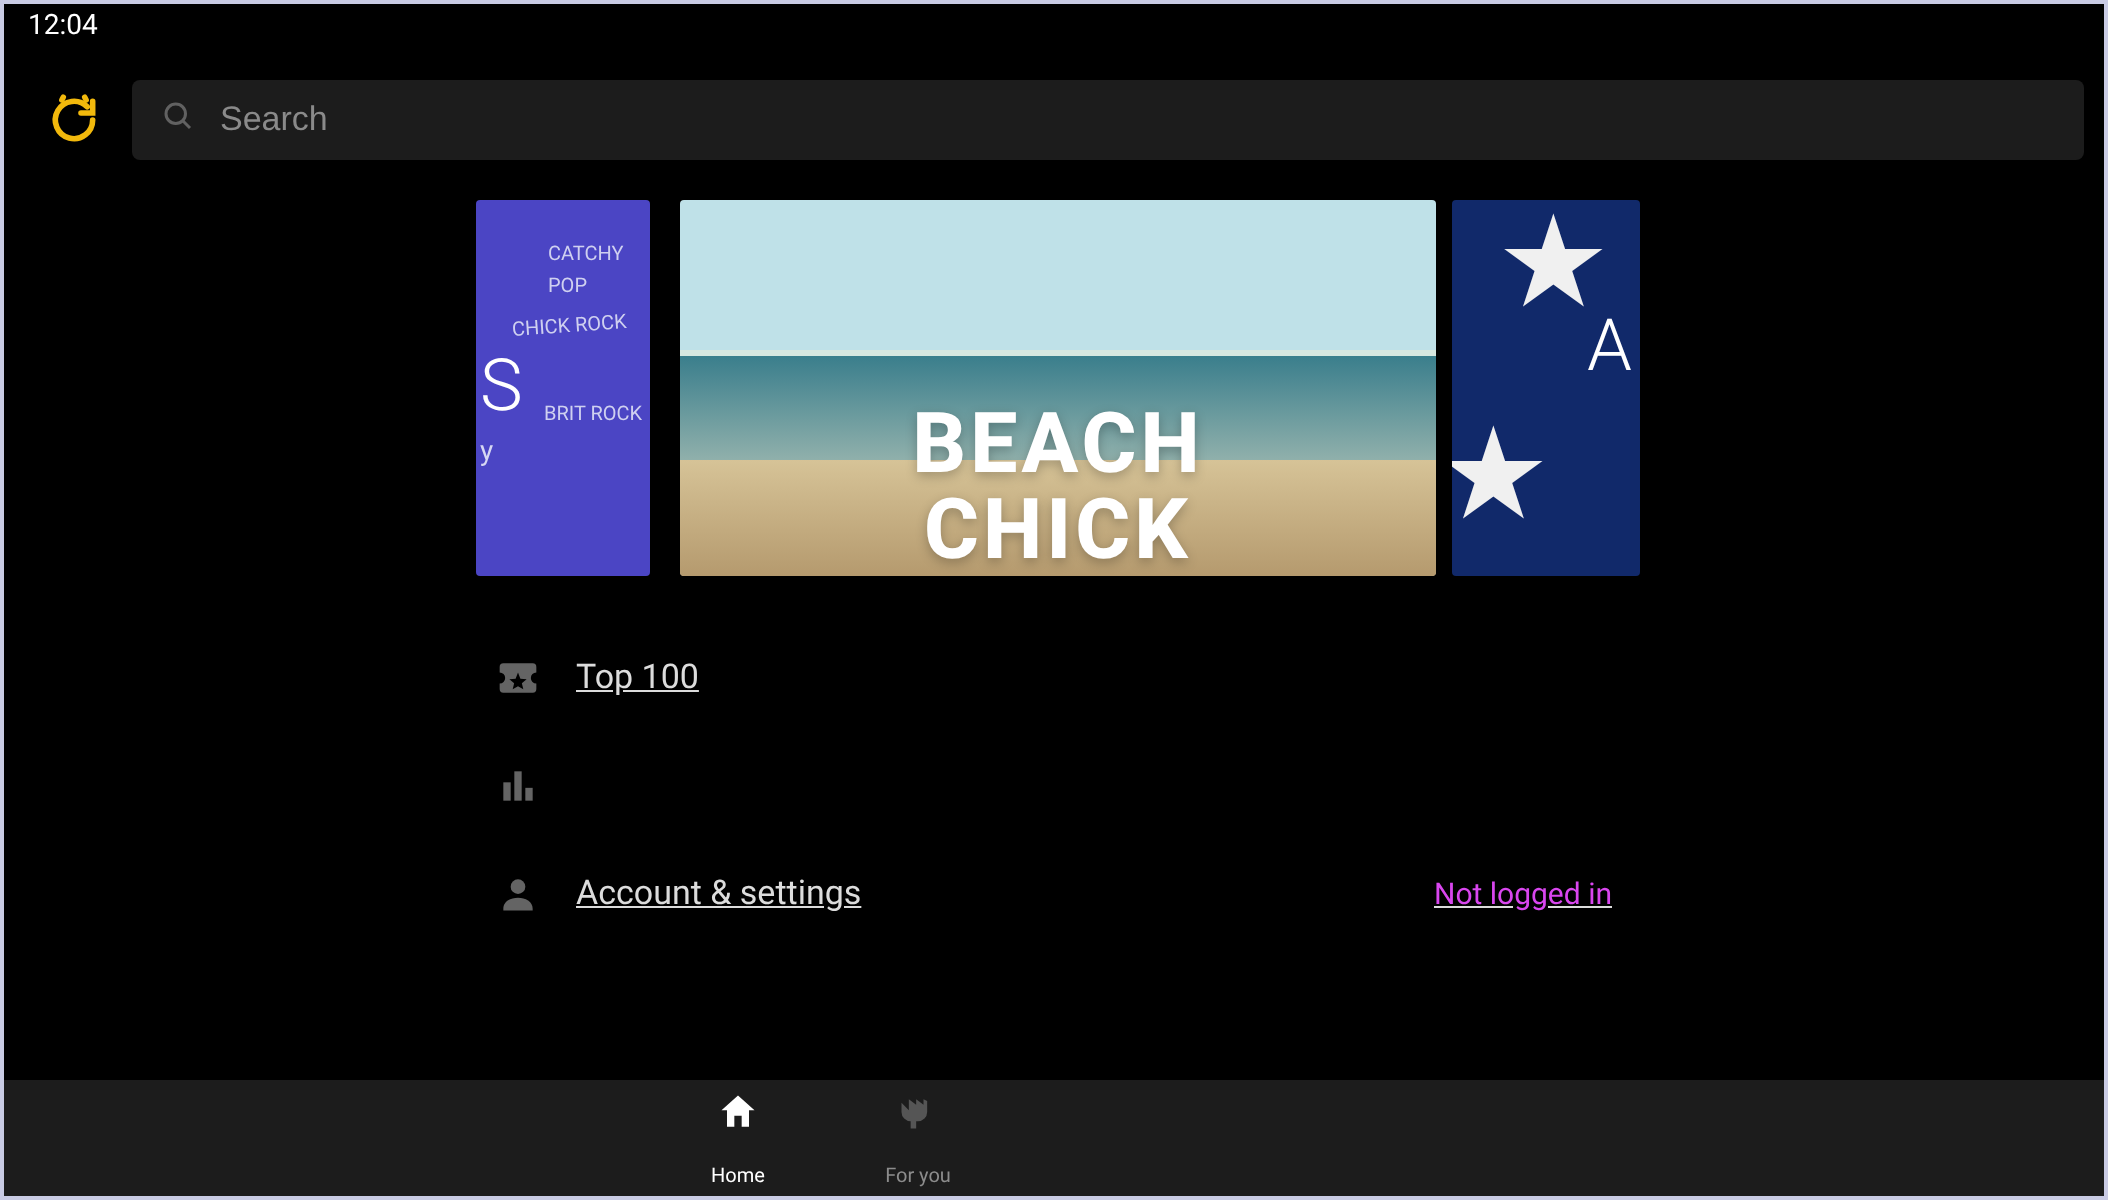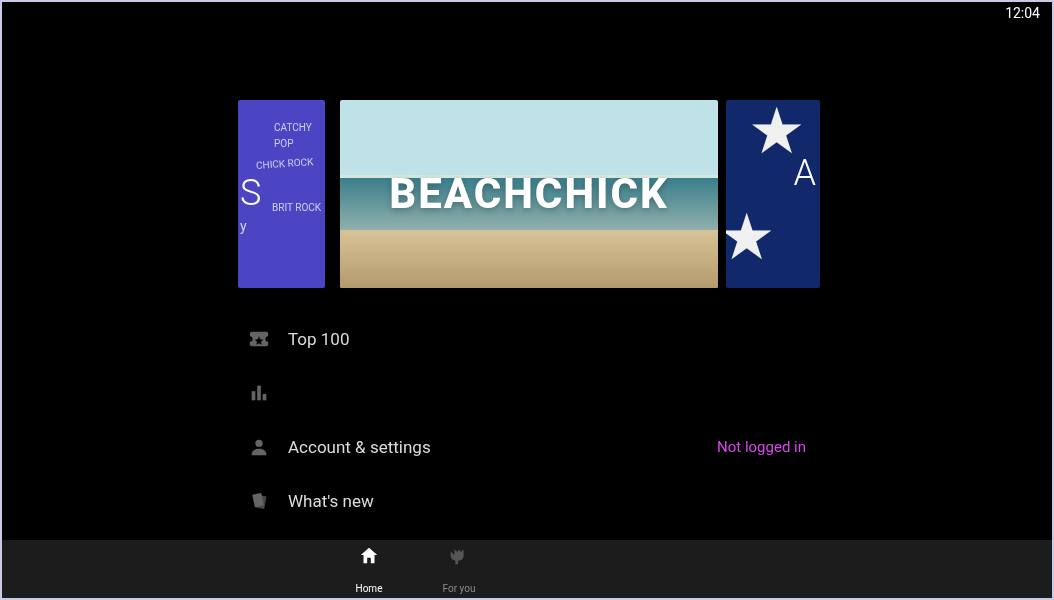--- a/index.html
+++ b/index.html
@@ -1,62 +1,80 @@
 <!DOCTYPE html>
 <html><head>
 <meta charset="utf-8">
 <style>
 * { margin: 0; padding: 0; box-sizing: border-box; }
 html, body { width: 1054px; height: 600px; overflow: hidden; font-family: Roboto, Arial, sans-serif; background:#fff; }
 .frame { position: relative; width: 1054px; height: 600px; border: 2px solid #c9cbe4; background: #000; }
-.statusbar { position: absolute; top: 0; left: 0; right: 0; height: 22px; display:flex; justify-content:flex-end; align-items:center; padding: 0 12px; color:#fff; font-size:14px; }
+.statusbar { position: absolute; top: 0; left: 0; right: 0; height: 22px; display:flex; align-items:center; padding: 0 12px; color:#fff; font-size:14px; }
 .appbar { position:absolute; top:34px; left:10px; right:10px; height:48px; display:flex; align-items:center; }
 .logo { width:30px; height:30px; margin:0 14px 0 10px; display:flex; align-items:center; justify-content:center; }
 .searchbox { flex:1; height:40px; background:#1c1c1c; border-radius:4px; display:flex; align-items:center; padding:0 14px; }
 .searchbox svg { opacity:.55; margin-right:12px; }
 .searchbox input { flex:1; background:transparent; border:none; outline:none; color:#bdbdbd; font-size:17px; }
 .searchbox input::placeholder { color:#8a8a8a; }
 
 .content { position:absolute; top:96px; left:0; right:0; bottom:60px; overflow:hidden; }
 .carousel { position:relative; height:190px; margin-top:2px; }
 .card { position:absolute; top:0; height:188px; border-radius:2px; overflow:hidden; cursor:pointer; }
 .card.left { left:236px; width:87px; background:#4b45c4; }
 .card.left .tag { position:absolute; color:#cfd0f0; font-size:10px; line-height:16px; }
 .card.left .bigS { position:absolute; left:2px; top:72px; color:#fff; font-size:36px; font-weight:300; }
 .card.left .subtle { position:absolute; left:2px; top:118px; color:#d7d7f3; font-size:14px; }
 .card.center { left:338px; width:378px; }
 .card.center .sky { position:absolute; inset:0; background:linear-gradient(#bfe1e8 0%, #bfe1e8 40%, #d6e7e0 40%, #d6e7e0 55%, #b0a084 55%, #cdb892 100%); }
 .card.center .sea { position:absolute; left:0; right:0; top:78px; height:58px; background:linear-gradient(#3a7e8c, #9ab6af); }
 .card.center .sand { position:absolute; left:0; right:0; bottom:0; height:58px; background:linear-gradient(#d6c397, #b59a6e); }
-.card.center .title { position:absolute; inset:0; display:flex; flex-direction:row; align-items:center; justify-content:center; color:#fff; font-weight:800; font-size:42px; letter-spacing:2px; line-height:1.02; text-shadow:0 2px 6px rgba(0,0,0,.25); }
+.card.center .title { position:absolute; inset:0; display:flex; flex-direction:column; align-items:center; justify-content:flex-end; color:#fff; font-weight:800; font-size:42px; letter-spacing:2px; line-height:1.02; text-shadow:0 2px 6px rgba(0,0,0,.25); }
 .card.right { left:724px; width:94px; background:#11296a; }
 .card.right .star { position:absolute; color:#f0f0f0; font-size:64px; }
 .card.right .a { position:absolute; right:4px; top:52px; color:#fff; font-size:36px; font-weight:300; }
 
 .menu { margin-top:22px; padding-left:246px; padding-right:246px; }
-.menu-row { height:54px; display:flex; align-items:center; color:#dcdcdc; font-size:17px; cursor:pointer; }
+.menu-row { height:54px; display:flex; align-items:center; color:#dcdcdc; font-size:17px; cursor:pointer;text-decoration:underline; }
 .menu-row .mi { width:40px; display:flex; align-items:center; justify-content:flex-start; opacity:.65; }
 .menu-row .label { flex:1; }
 .menu-row .trail { color:#d946ef; font-size:15px; }
 
 .navbar { position:absolute; left:0; right:0; bottom:0; height:58px; background:#1c1c1c; display:flex; align-items:center; padding-left:322px; }
 .navitem { width:90px; display:flex; flex-direction:column; align-items:center; justify-content:center; gap:16px; cursor:pointer; }
 .navitem svg { opacity:.45; }
 .navitem.active svg { opacity:1; }
 .navitem .nl { font-size:10px; color:#8c8c8c; }
 .navitem.active .nl { color:#fff; }
 </style>
 </head>
 <body>
 <div class="frame">
 
 <div class="statusbar">
   <span>12:04</span>
 </div>
 
+<div class="appbar">
+  <div class="logo">
+    <svg width="28" height="28" viewBox="0 0 24 24" fill="none" stroke="#f2b90c" stroke-width="2.4" stroke-linecap="round">
+      <path d="M20 12a8 8 0 1 1-2.34-5.66"></path>
+      <path d="M20 4v5h-5"></path>
+      <path d="M6.8 3.4l.6-1.2M17.2 3.4l-.6-1.2"></path>
+    </svg>
+  </div>
+  <div class="searchbox">
+    <span>
+      <svg width="18" height="18" viewBox="0 0 24 24" fill="none" stroke="#9a9a9a" stroke-width="2">
+            <circle cx="10.5" cy="10.5" r="6.5"></circle>
+            <line x1="20" y1="20" x2="15.2" y2="15.2"></line>
+          </svg>
+    </span>
+    <input type="text" placeholder="Search" style="">
+  </div>
+</div>
 
 <div class="content">
 
   <div class="carousel">
     <div class="card left">
       <span class="tag" style="left:36px;top:20px">CATCHY POP</span>
       <span class="tag" style="left:18px;top:56px;transform:rotate(-4deg)">CHICK ROCK</span>
       <span class="tag" style="left:34px;top:100px">BRIT ROCK</span>
       <span class="bigS">S</span>
       <span class="subtle">y</span>
@@ -98,29 +116,20 @@
     <div class="menu-row">
       <span class="mi">
         <svg width="22" height="22" viewBox="0 0 24 24" fill="#9a9a9a">
               <circle cx="12" cy="8" r="4"></circle>
               <path d="M4 20c0-4 4-6 8-6s8 2 8 6v1H4z"></path>
             </svg>
       </span>
       <span class="label">Account &amp; settings</span>
       <span class="trail">Not logged in</span>
     </div>
-    <div class="menu-row">
-      <span class="mi">
-        <svg width="22" height="22" viewBox="0 0 24 24" fill="#9a9a9a">
-              <rect x="6" y="4" width="10" height="14" rx="1" transform="rotate(-12 11 11)"></rect>
-              <rect x="9" y="6" width="10" height="14" rx="1" transform="rotate(10 14 13)" opacity=".7"></rect>
-            </svg>
-      </span>
-      <span class="label">What's new</span>
-    </div>
   </div>
 
 </div>
 
 <div class="navbar">
   <div class="navitem active">
     <svg width="22" height="22" viewBox="0 0 24 24" fill="#fff">
           <path d="M12 3l9 8h-3v9h-4v-6h-4v6H6v-9H3z"></path>
         </svg>
     <span class="nl">Home</span>

